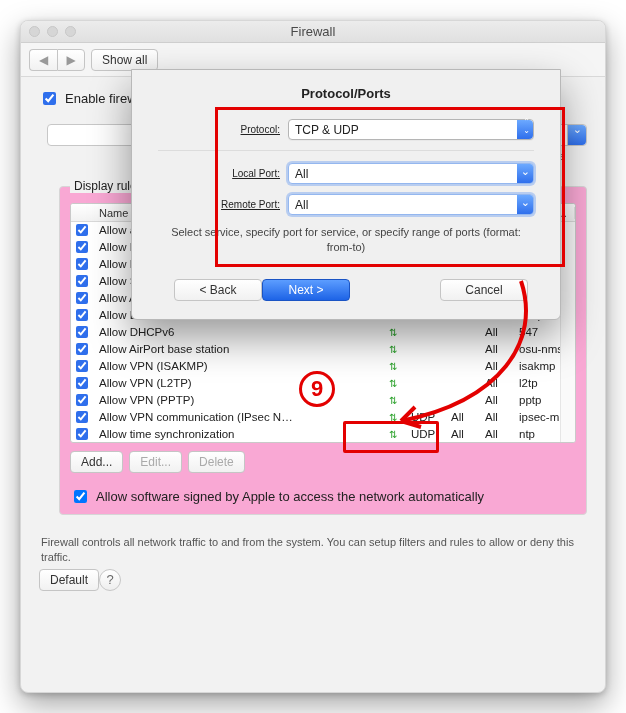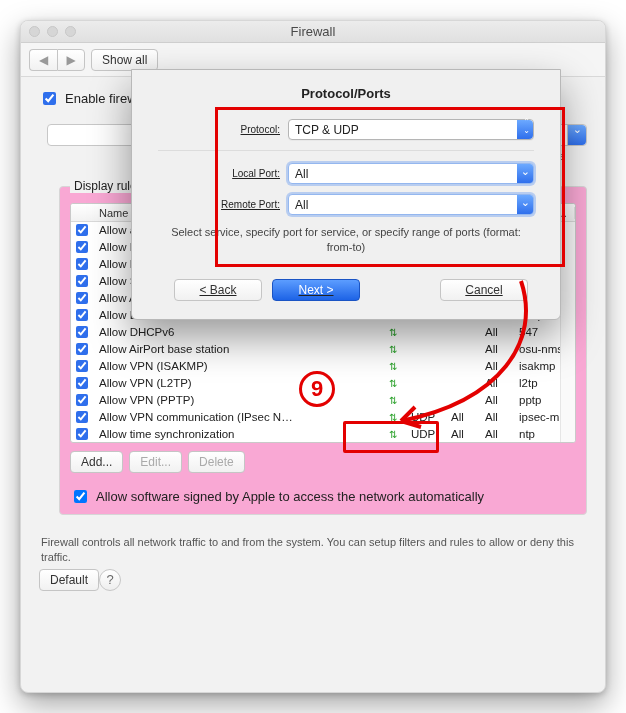--- a/index.html
+++ b/index.html
@@ -257,24 +257,22 @@
   }
   .sheet-help {
     text-align:center;
     font-size:11px;
     color:#444;
     margin: 4px 10px 24px 10px;
     line-height:1.35;
   }
   .sheet-buttons {
     display:flex;
-    gap:10px;
     justify-content:flex-start;
     padding: 0 6px 0 16px;
-    text-decoration: underline;
   }
   .sheet-buttons .gap { flex:1; }
   .mac-btn.primary {
     background:linear-gradient(#5c9dff,#1d63e6);
     border:1px solid #1a54c4;
     color:#fff;
   }
   .mac-btn.wide { width:88px; }
 
   

